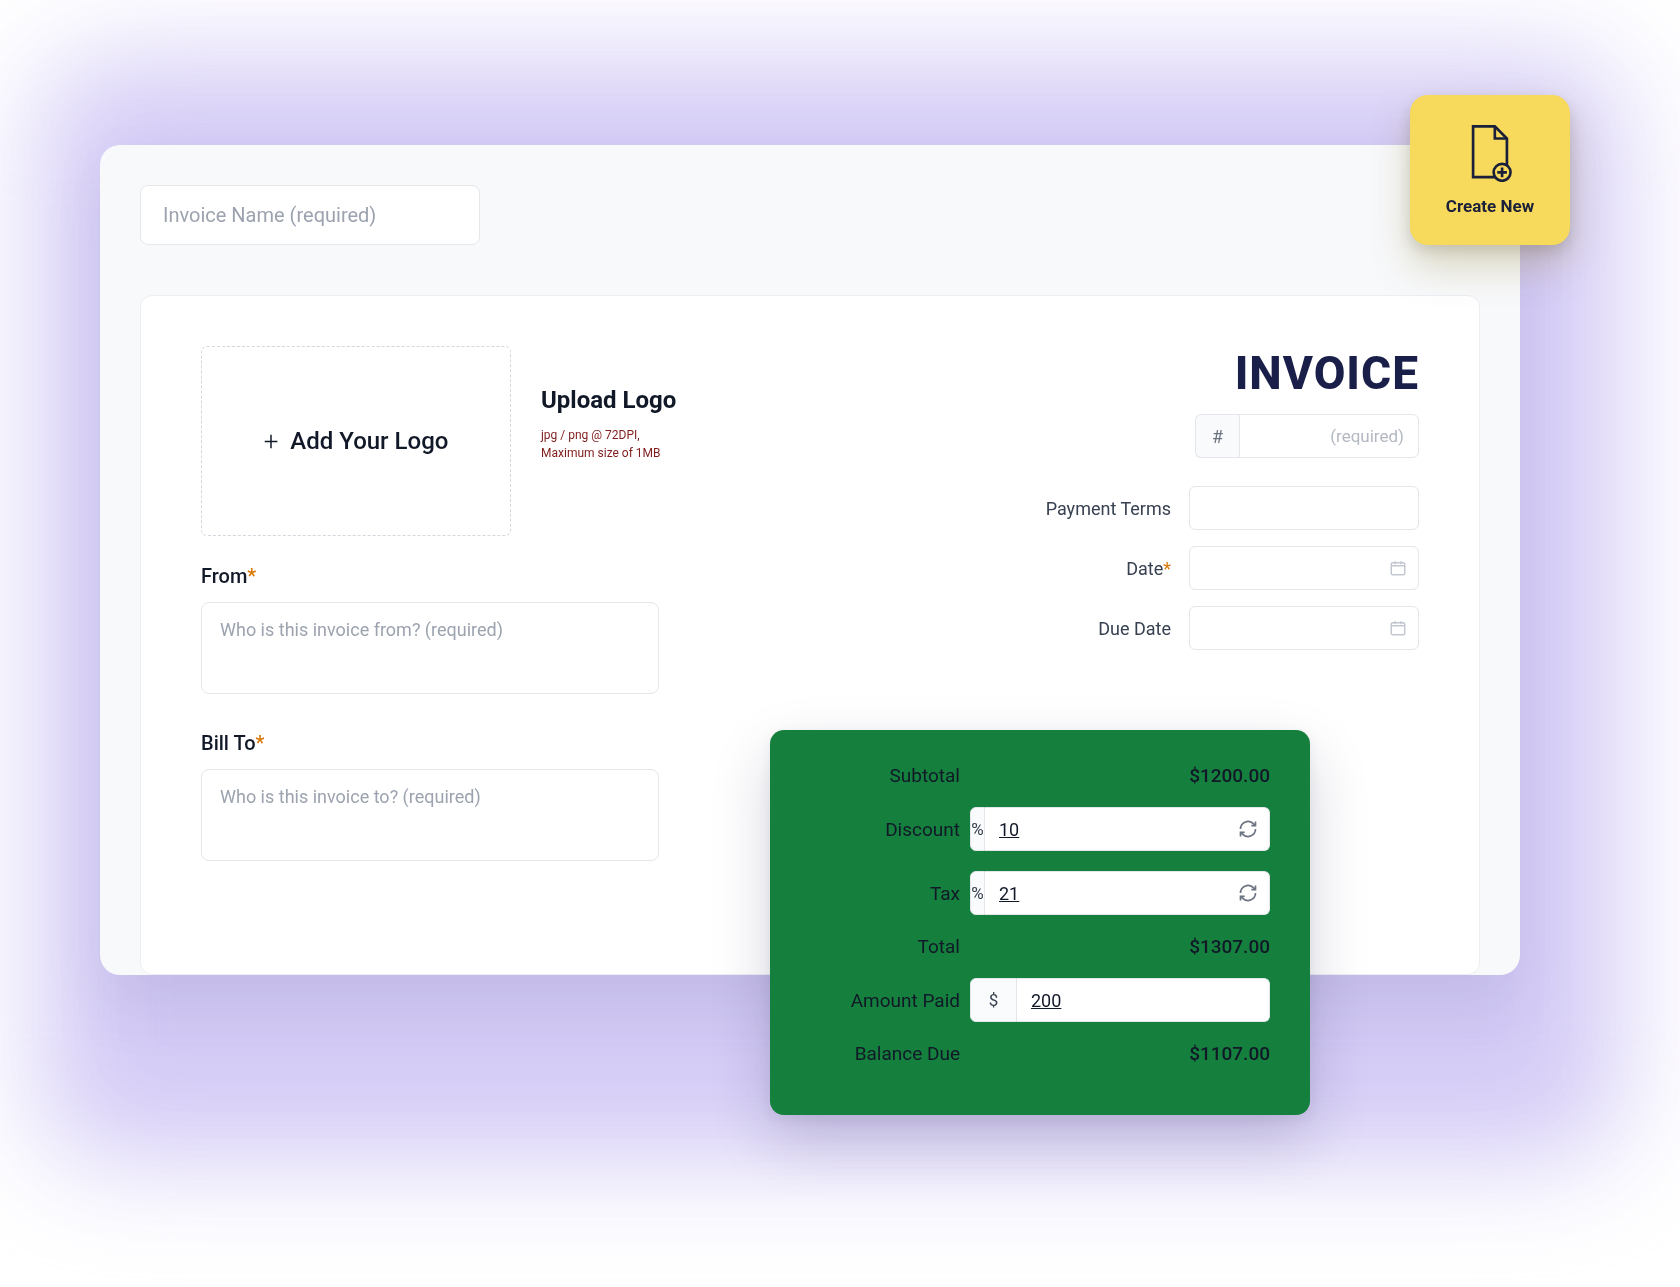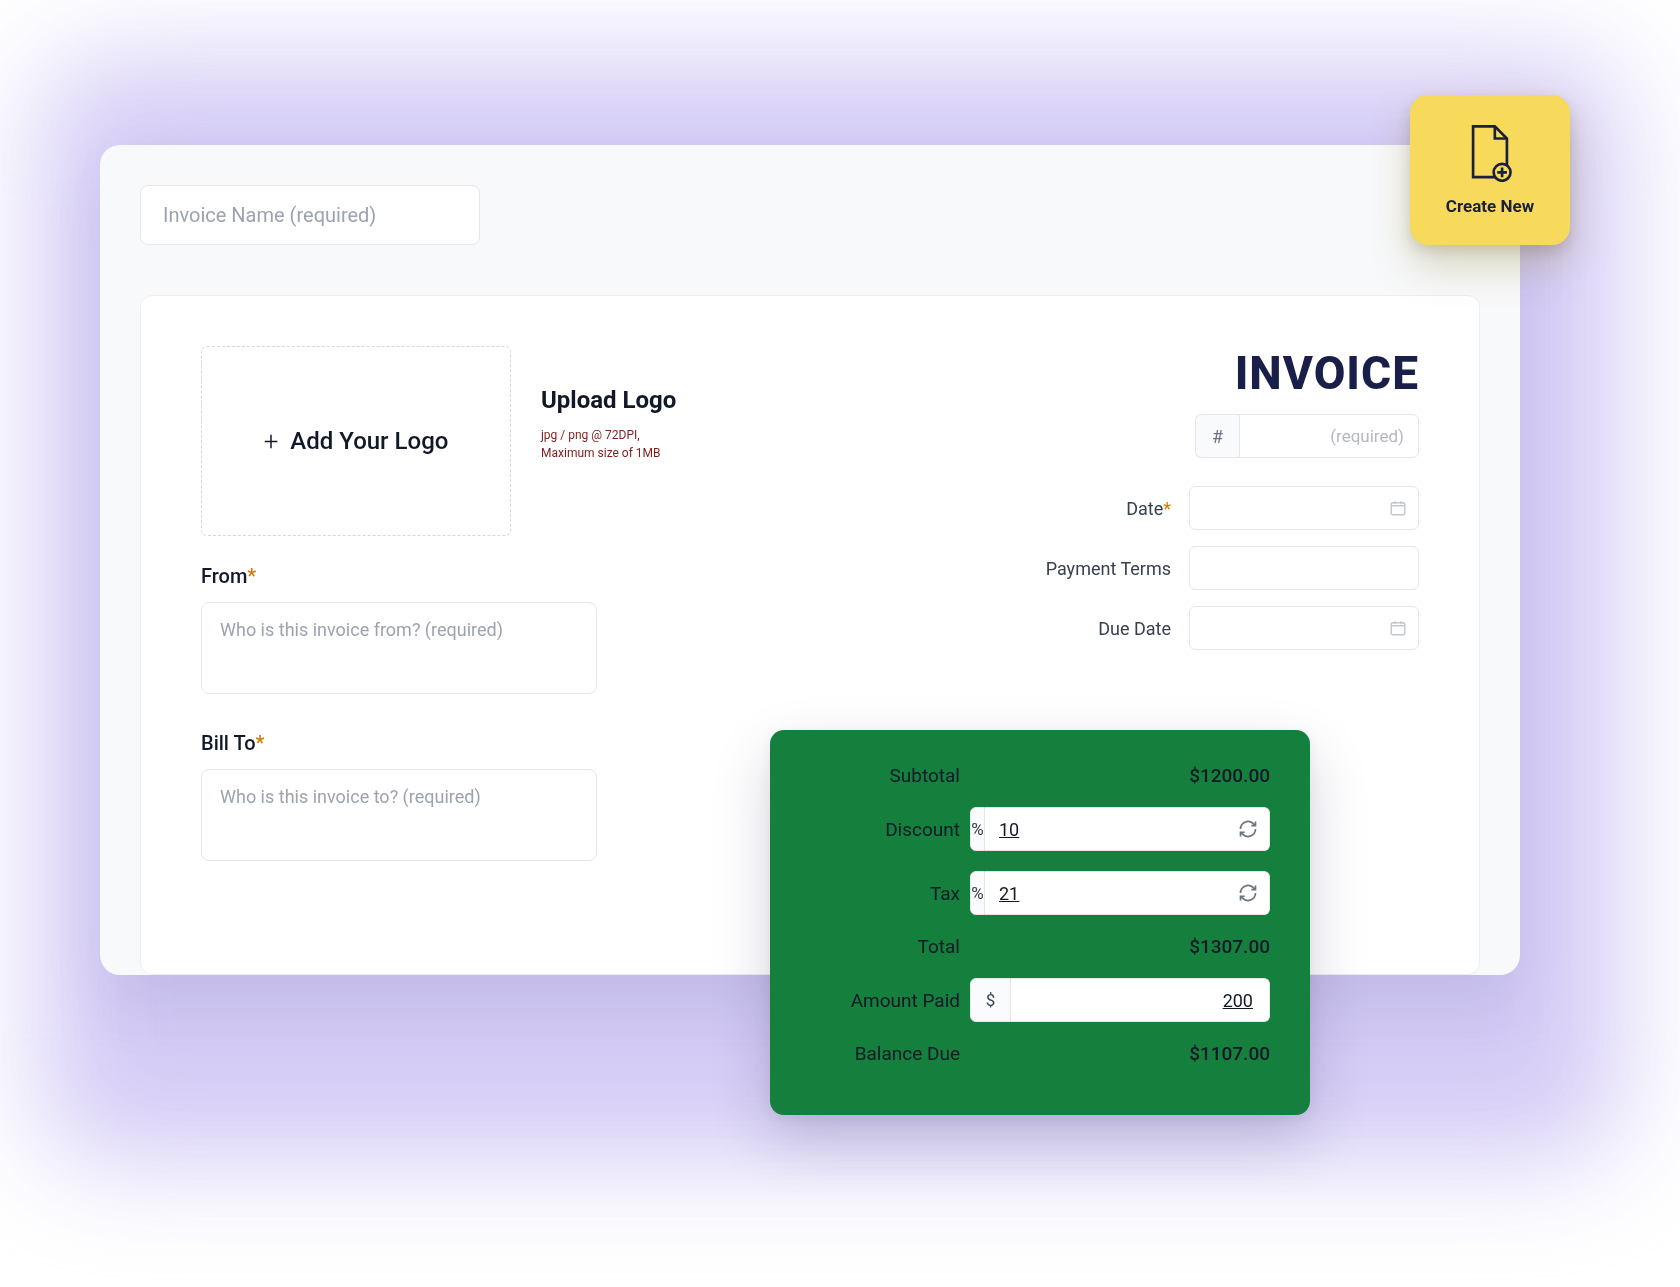--- a/index.html
+++ b/index.html
@@ -135,21 +135,21 @@
   .cal-icon {
     position:absolute; right:12px; top:50%; transform:translateY(-50%);
     width:18px;height:18px; color:#c2c7d0;
   }
   
   .lbl { font-size: 20px; color:#111827; font-weight:500; }
   .from-block { position:absolute; top:268px; left:60px; width:420px;}
   .bill-block { position:absolute; top:435px; left:60px; width:420px;}
   .ta {
     margin-top: 14px;
-    width: 396px; height: 92px;
+    width: 458px; height: 92px;
     border: 1px solid #e3e6eb;
     border-radius: 8px;
     padding: 16px 18px;
     font-size: 18px;
     color:#374151;
     resize: none;
   }
   .ta::placeholder{color:#9ca3af;}
   
   .totals {
@@ -171,21 +171,21 @@
   .ig { display:flex; width: 300px; }
   .ig .unit {
     width:48px;height:44px;border:1px solid #e3e6eb;border-radius:6px 0 0 6px;
     display:flex;align-items:center;justify-content:center;background:#fafbfc;
     font-size:17px;color:#374151;
   }
   .ig input {
     flex:1;height:44px;border:1px solid #e3e6eb;border-left:none;
     border-radius:0 6px 6px 0;padding:0 42px 0 14px;font-size:18px;color:#111827;text-decoration:underline;
   }
-  .ig.noicon input{padding-right:16px;text-align:right;}
+  .ig.noicon input{padding-right:10px;}
   .ig-wrap{position:relative;}
   .swap-icon{
     position:absolute; right:12px; top:50%; transform:translateY(-50%);
     width:20px;height:20px;color:#6b7280;
   }
   
   .create-chip {
     position:absolute; top: 95px; right: 110px;
     width: 160px; height: 150px;
     background: #f7d95b;
@@ -224,35 +224,35 @@
     </div>
 
     <div class="invoice-title">INVOICE</div>
 
     <div class="num-row">
       <div class="num-prefix">#</div>
       <input class="num-input" type="text" placeholder="(required)" style="">
     </div>
 
     <div class="meta-rows">
+      <div class="meta-row">
+        <label>Payment Terms</label>
+        <input class="meta-input" type="text" style="">
+      </div>
       <div class="meta-row">
         <label><span>Date</span><span class="req">*</span></label>
         <span class="cal-wrap">
           <input class="meta-input" type="text" style="">
           <svg class="cal-icon" viewBox="0 0 24 24" fill="none" stroke="currentColor" stroke-width="2">
               <rect x="3" y="5" width="18" height="16" rx="2"></rect>
               <path d="M3 9h18M8 3v4M16 3v4"></path>
             </svg>
         </span>
       </div>
       <div class="meta-row">
-        <label>Payment Terms</label>
-        <input class="meta-input" type="text" style="">
-      </div>
-      <div class="meta-row">
         <label>Due Date</label>
         <span class="cal-wrap">
           <input class="meta-input" type="text" style="">
           <svg class="cal-icon" viewBox="0 0 24 24" fill="none" stroke="currentColor" stroke-width="2">
               <rect x="3" y="5" width="18" height="16" rx="2"></rect>
               <path d="M3 9h18M8 3v4M16 3v4"></path>
             </svg>
         </span>
       </div>
     </div>

